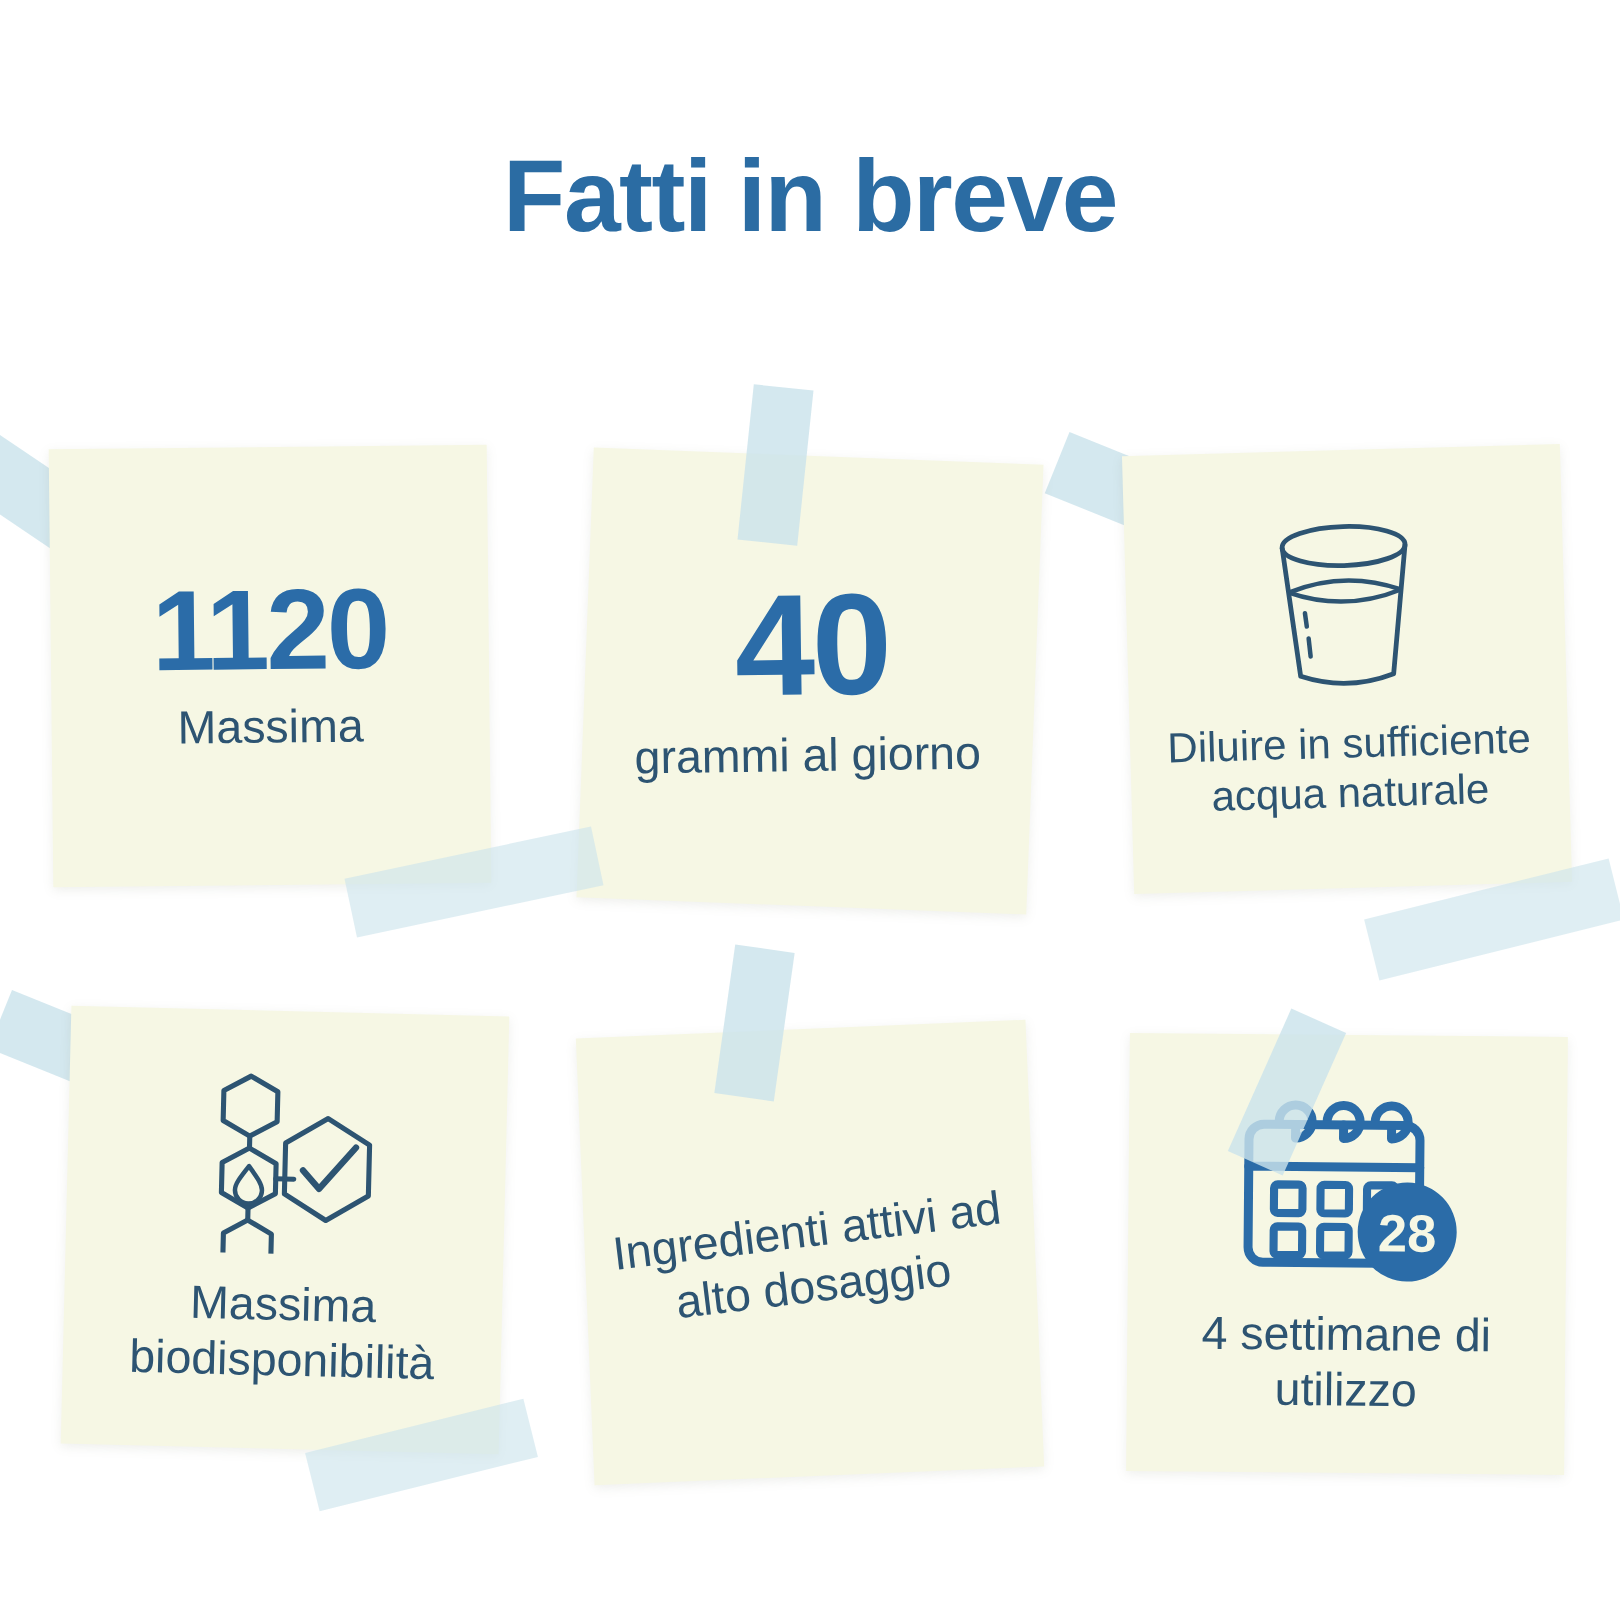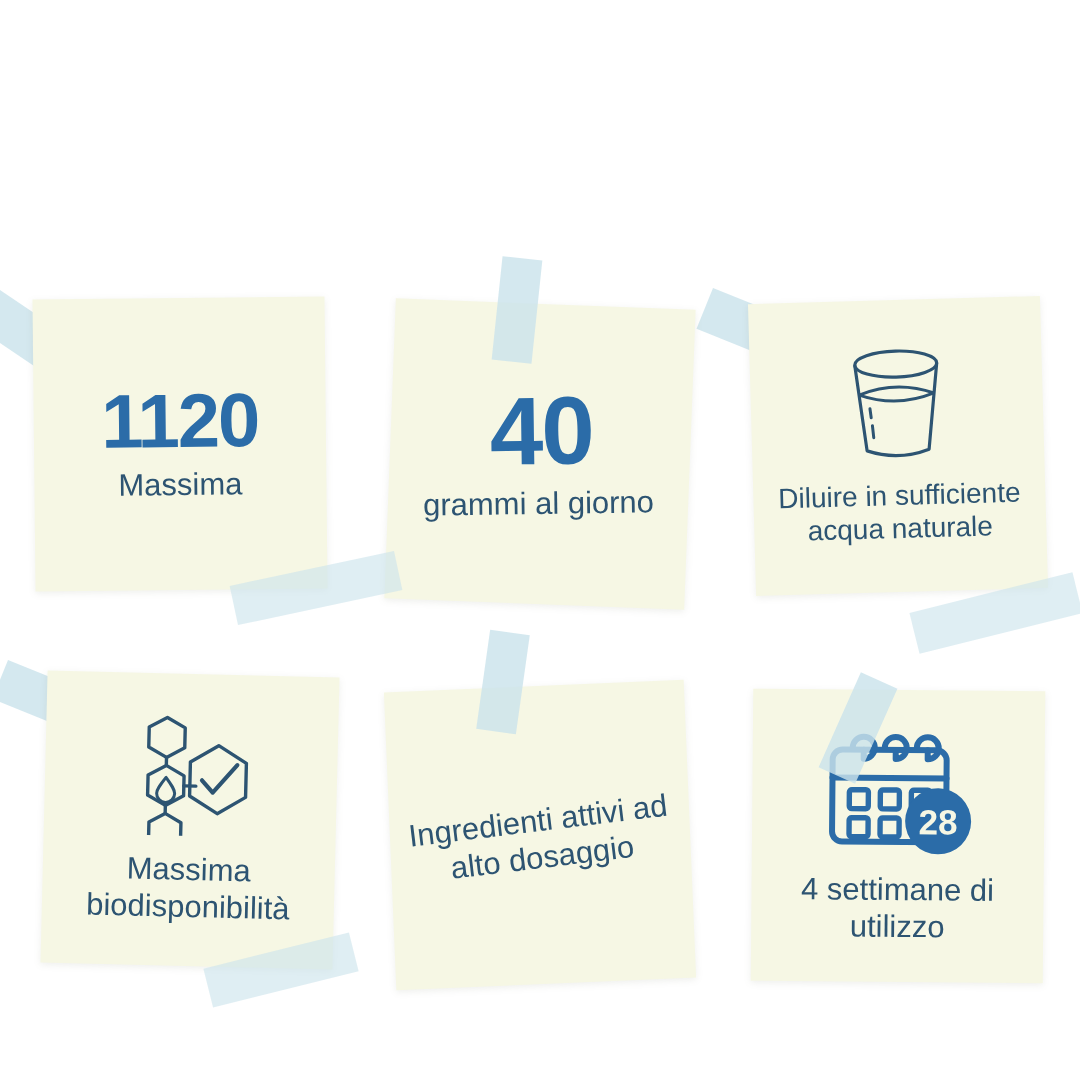--- a/index.html
+++ b/index.html
@@ -89,20 +89,21 @@
   .t4{left:8px;   top:660px; width:168px;height:42px; transform:rotate(22deg); transform-origin:left top;}
   .t4b{left:206px;top:950px; width:150px;height:40px; transform:rotate(-14deg);}
   .t5{left:483px; top:632px; width:40px; height:100px; transform:rotate(8deg);}
   .t6{left:838px; top:676px; width:40px; height:104px; transform:rotate(24deg);}
 </style>
 </head>
 <body>
 
 <div class="stage">
 
+  <div class="title">Fatti in breve</div>
 
   <div class="tape t1"></div>
   <div class="tape t3"></div>
   <div class="tape t4"></div>
 
   <div class="grid">
 
     <div class="card c1">
       <div class="bignum n-1120">1120</div>
       <div class="caption lg">Massima</div>

